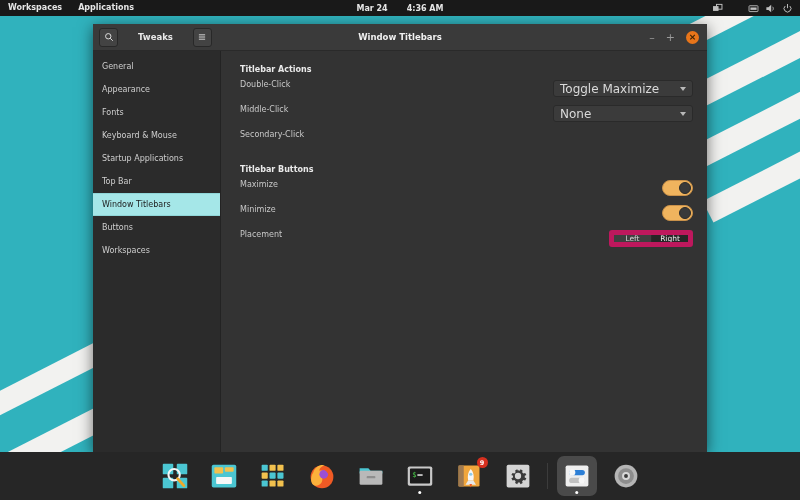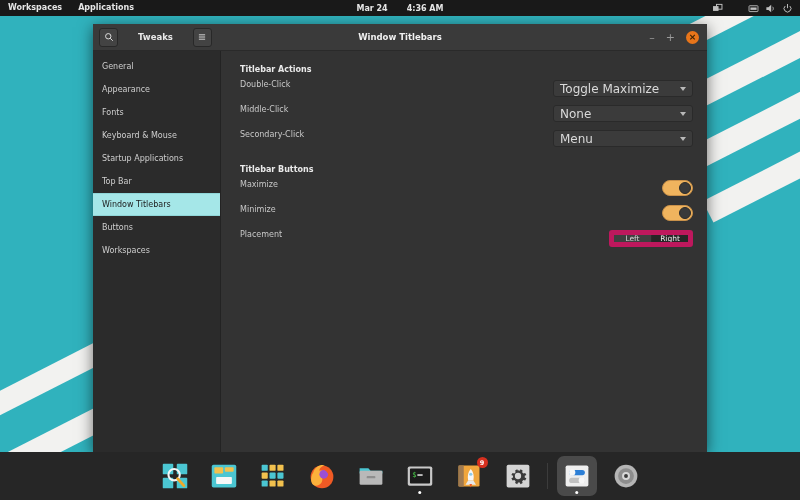--- a/index.html
+++ b/index.html
@@ -336,26 +336,20 @@
           <div class="row-ctrl">
             <div class="dropdown">
               <span>None</span>
               <span class="dd-caret"></span>
             </div>
           </div>
         </div>
 
         <div class="row">
           <span class="row-label">Secondary-Click</span>
-          <div class="row-ctrl">
-            <div class="dropdown">
-              <span>Menu</span>
-              <span class="dd-caret"></span>
-            </div>
-          </div>
         </div>
       </div>
 
       <div class="sect">
         <div class="sect-title">Titlebar Buttons</div>
 
         <div class="row">
           <span class="row-label">Maximize</span>
           <div class="row-ctrl">
             <div class="switch">

